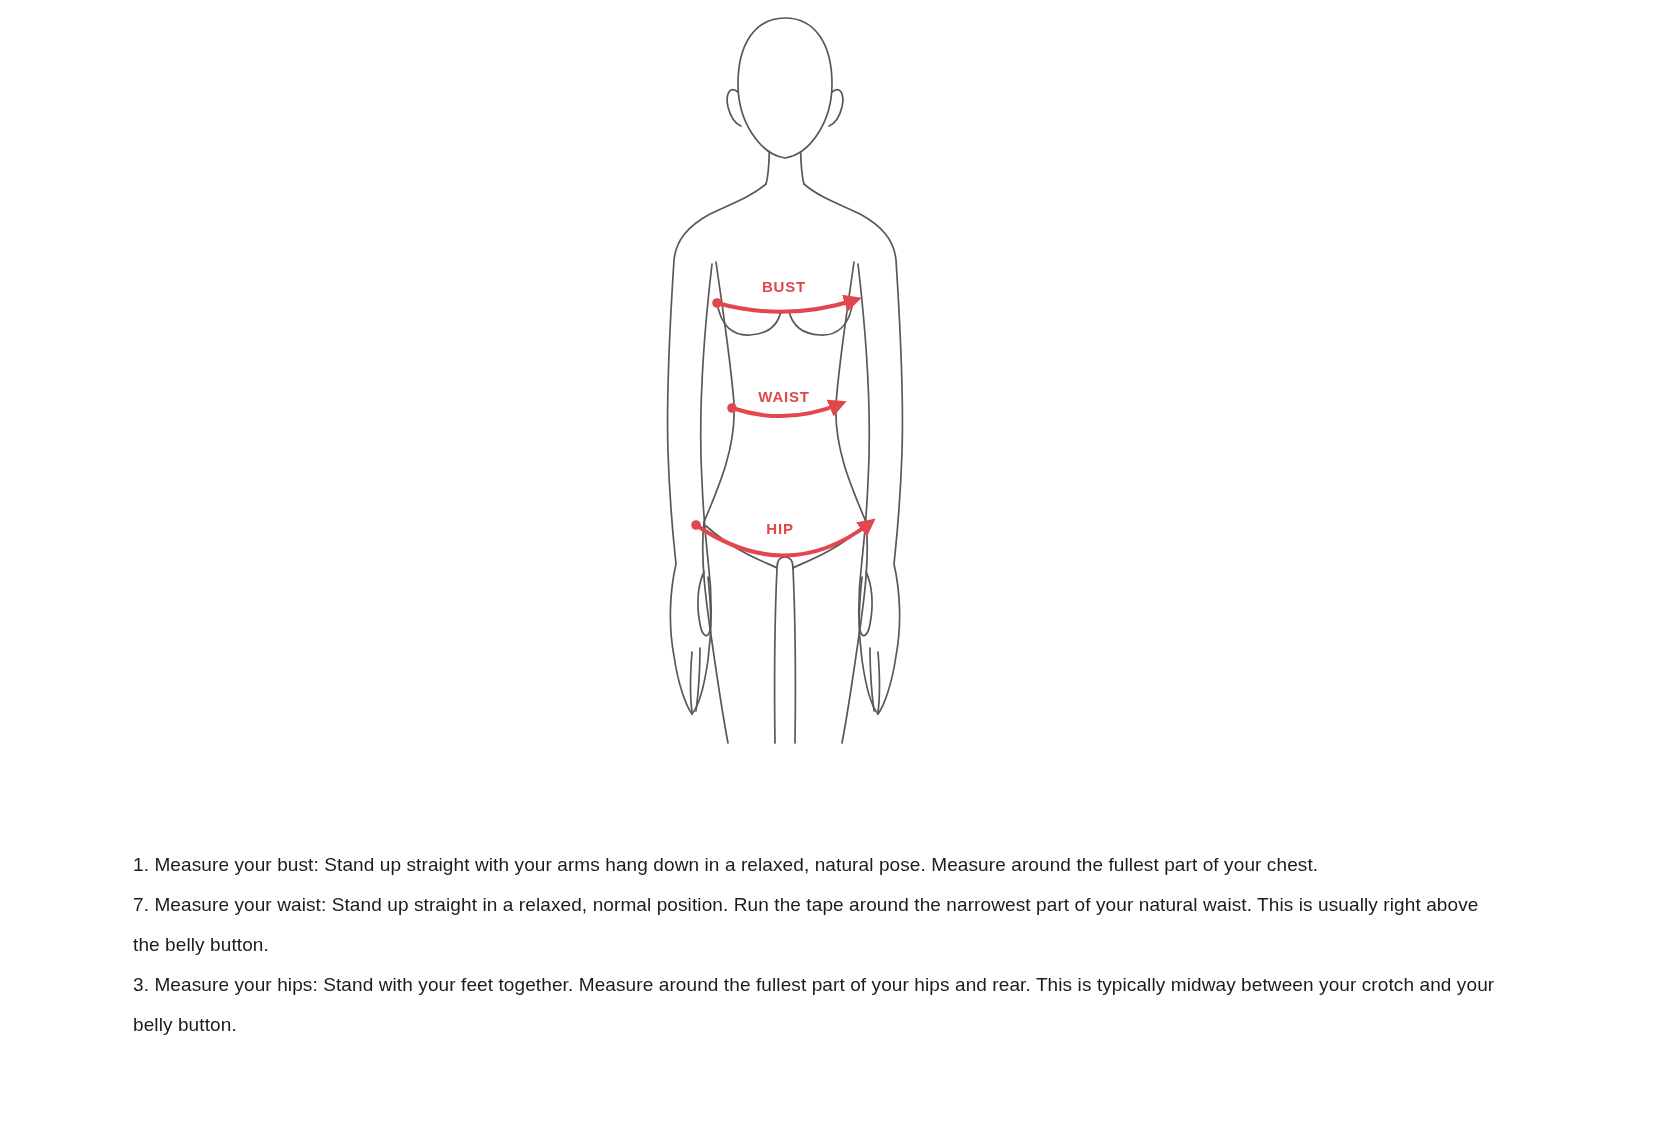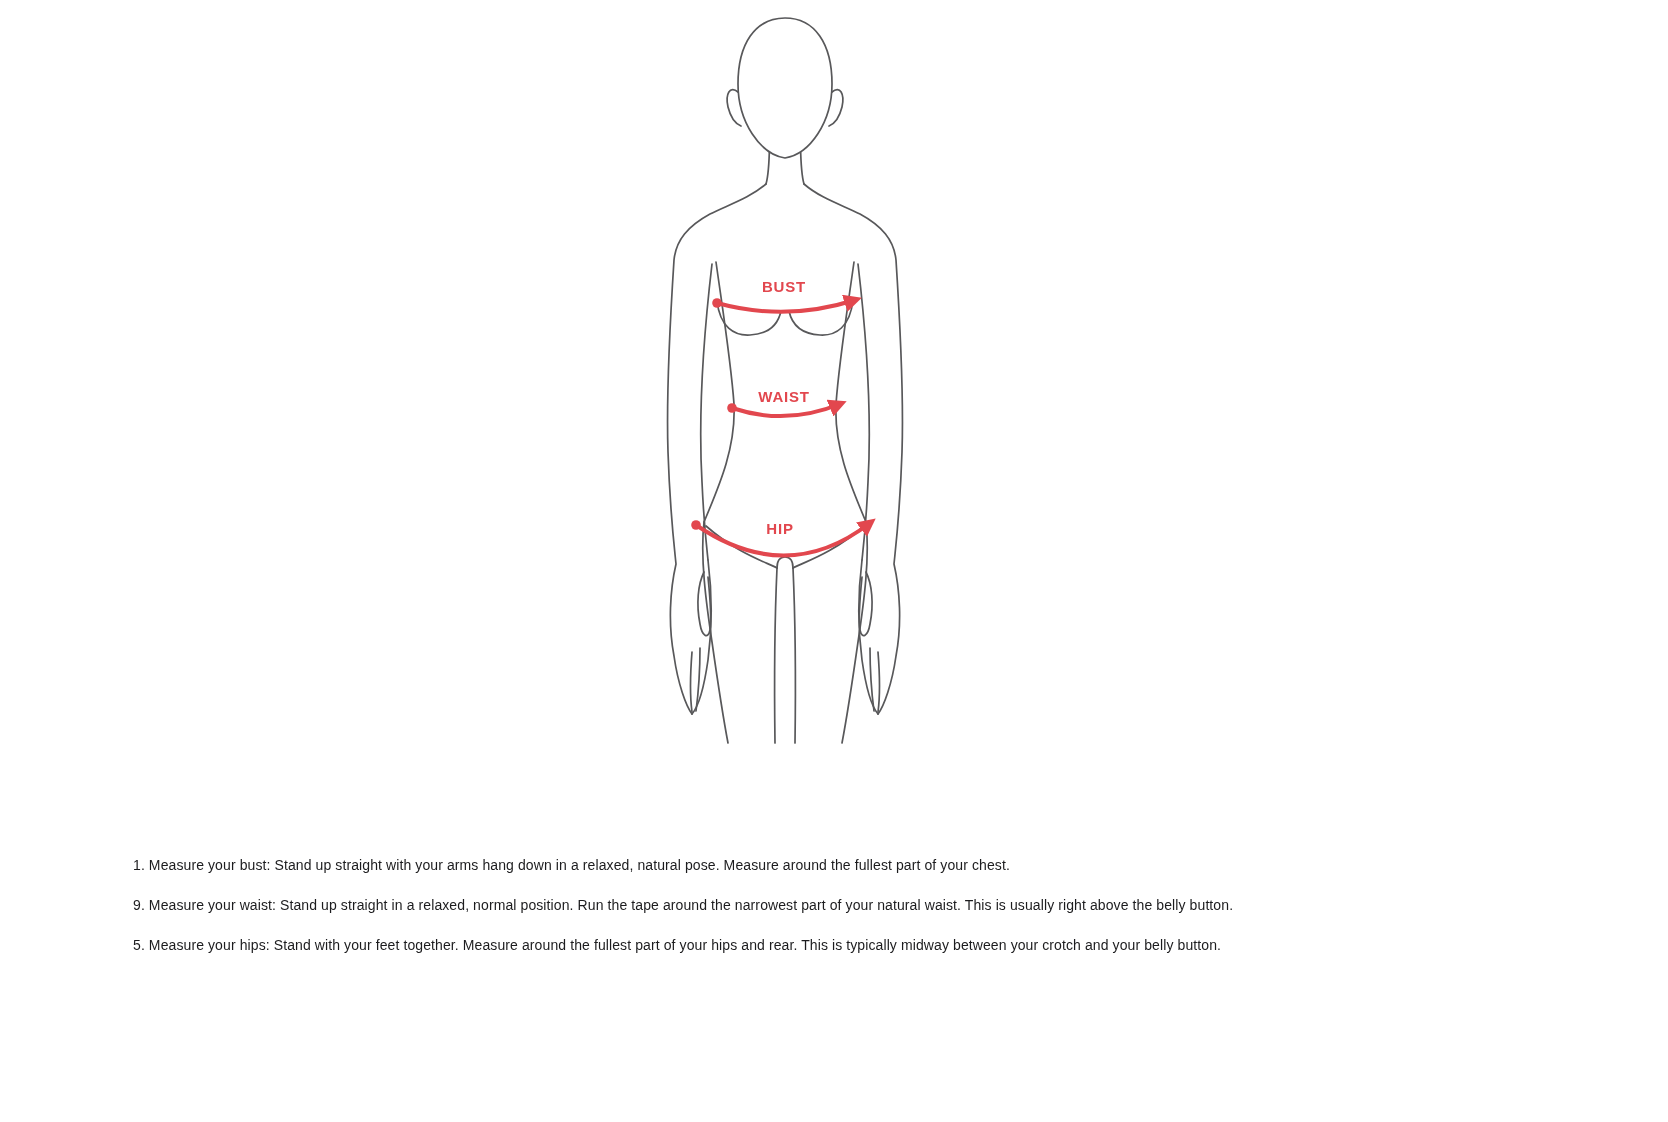--- a/index.html
+++ b/index.html
@@ -34,21 +34,21 @@
     font-family:"Liberation Sans",sans-serif;
     font-weight:bold;
     font-size:15px;
     letter-spacing:0.8px;
     text-anchor:middle;
   }
   .instructions{
     position:absolute;
     left:133px;top:845px;
     width:1372px;
-    font-size:14px;
+    font-size:19px;
     line-height:40px;
     color:var(--text-color,#1c1c1e);
     letter-spacing:0.1px;
   }
   .instructions p{margin:0}
 </style>
 </head>
 <body style="background: rgb(255, 255, 255);">
 
 <div class="figure-wrap">
@@ -118,15 +118,15 @@
     </g>
 
     <text class="measure-label" x="164" y="280">BUST</text>
     <text class="measure-label" x="164" y="390">WAIST</text>
     <text class="measure-label" x="160" y="522">HIP</text>
   </svg>
 </div>
 
 <div class="instructions">
   <p>1. Measure your bust: Stand up straight with your arms hang down in a relaxed, natural pose. Measure around the fullest part of your chest.</p>
-  <p>9. Measure your waist: Stand up straight in a relaxed, normal position. Run the tape around the narrowest part of your natural waist. This is usually right above the belly button.</p>
-  <p>5. Measure your hips: Stand with your feet together. Measure around the fullest part of your hips and rear. This is typically midway between your crotch and your belly button.</p>
+  <p>7. Measure your waist: Stand up straight in a relaxed, normal position. Run the tape around the narrowest part of your natural waist. This is usually right above the belly button.</p>
+  <p>3. Measure your hips: Stand with your feet together. Measure around the fullest part of your hips and rear. This is typically midway between your crotch and your belly button.</p>
 </div>
 
 </body></html>

